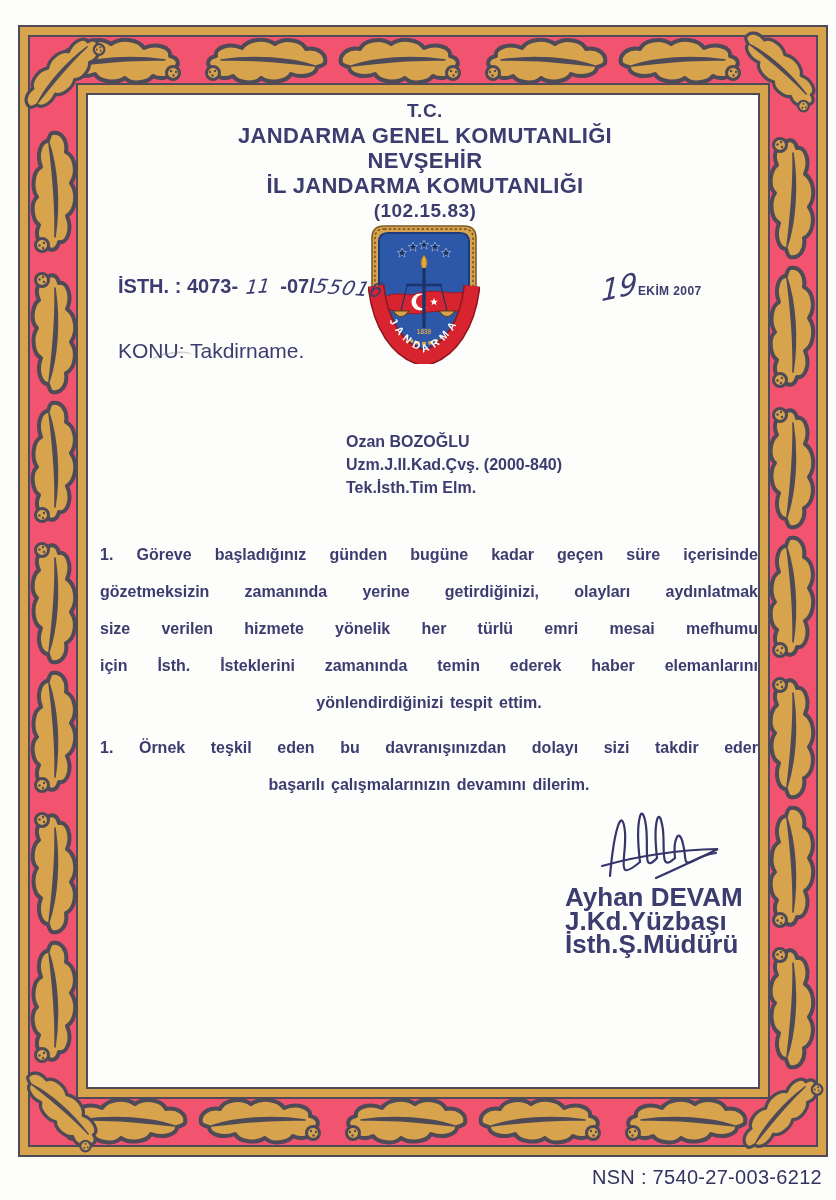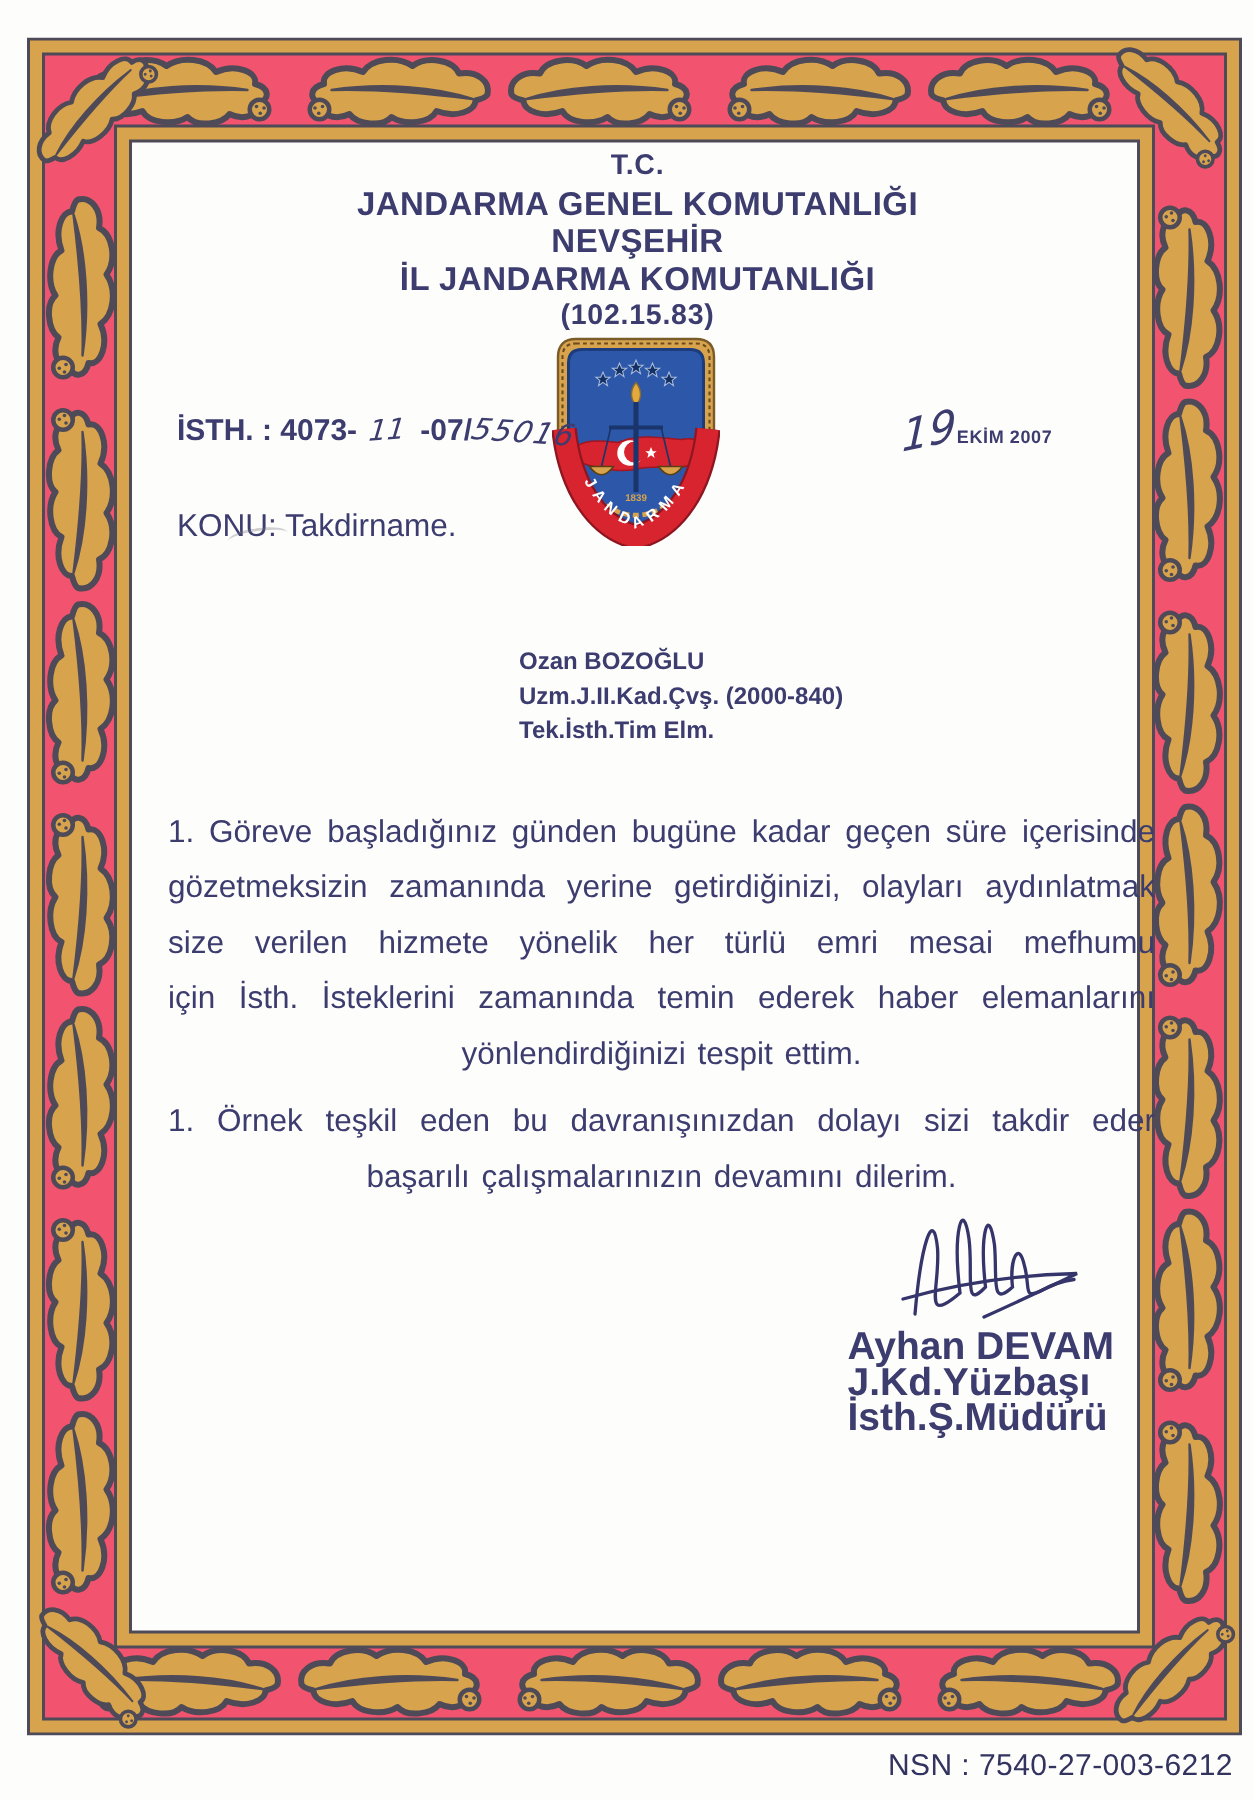--- a/index.html
+++ b/index.html
@@ -18,21 +18,21 @@
   .hand{display:inline-block;font-style:italic;font-weight:400;font-family:"DejaVu Sans",sans-serif;}
   .hand-no1{transform:rotate(-4deg) skewX(-10deg);font-size:19px;margin:0 10px 0 8px;}
   .hand-no2{transform:rotate(4deg) skewX(-12deg);font-size:20px;position:relative;top:2px;letter-spacing:1px;}
   .dateline{left:601px;top:268px;white-space:nowrap;}
   .hand-day{font-size:29px;transform:rotate(-12deg) skewX(-14deg);position:relative;top:2px;}
   .date-printed{font-size:12px;font-weight:700;letter-spacing:.4px;}
   .pencil-mark{left:152px;top:352px;width:40px;height:10px;border-top:2px solid rgba(120,120,130,.35);transform:rotate(-8deg);border-radius:50%;}
   
   .recipient{left:346px;top:430px;font-size:16px;font-weight:700;line-height:23px;white-space:nowrap;}
   
-  .para{width:658px;font-size:21px;font-weight:400;line-height:37px;word-spacing:2px;margin-left:12px;}
+  .para{width:658px;font-size:16px;font-weight:700;line-height:37px;word-spacing:2px;}
   .p1{left:100px;top:536px;}
   .p2{left:100px;top:729px;}
   .jline{text-align:justify;text-align-last:justify;}
   .jlast{text-align:center;}
   
   .signer{left:565px;top:886px;font-size:26px;font-weight:700;line-height:23.5px;white-space:nowrap;}
   .sig-svg{left:594px;top:796px;}
   
   .nsn{left:560px;top:1166px;width:262px;text-align:right;font-size:20px;font-weight:400;color:#33335f;letter-spacing:.3px;}
   

